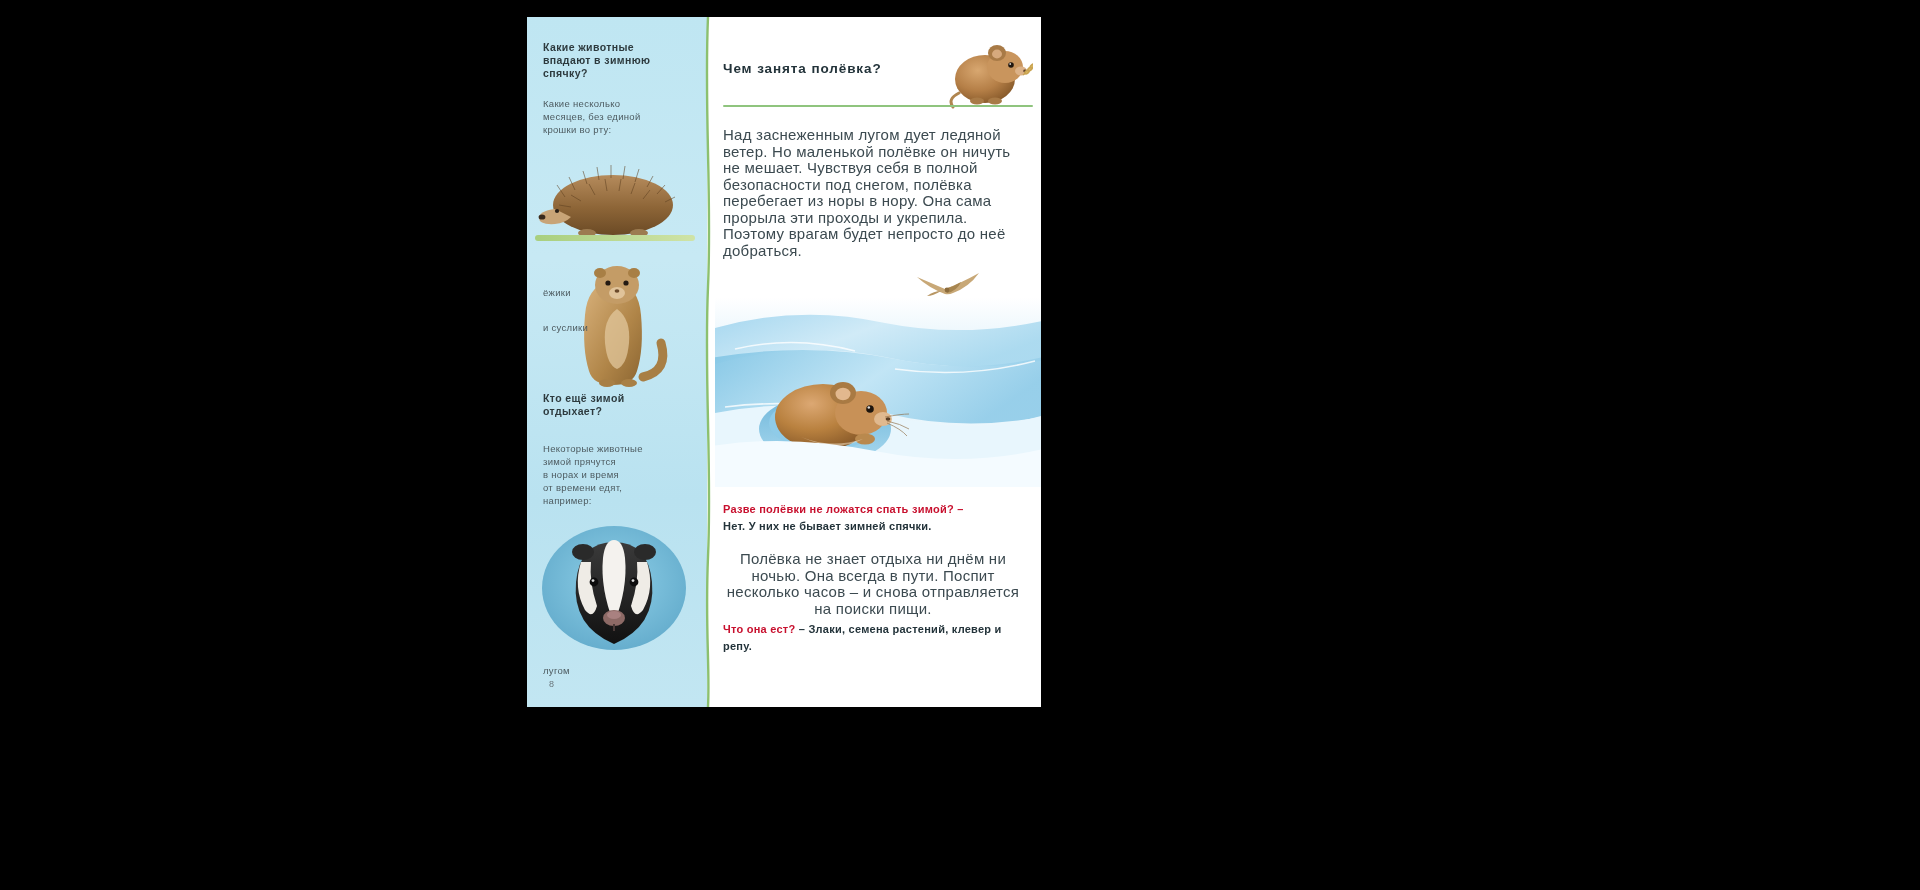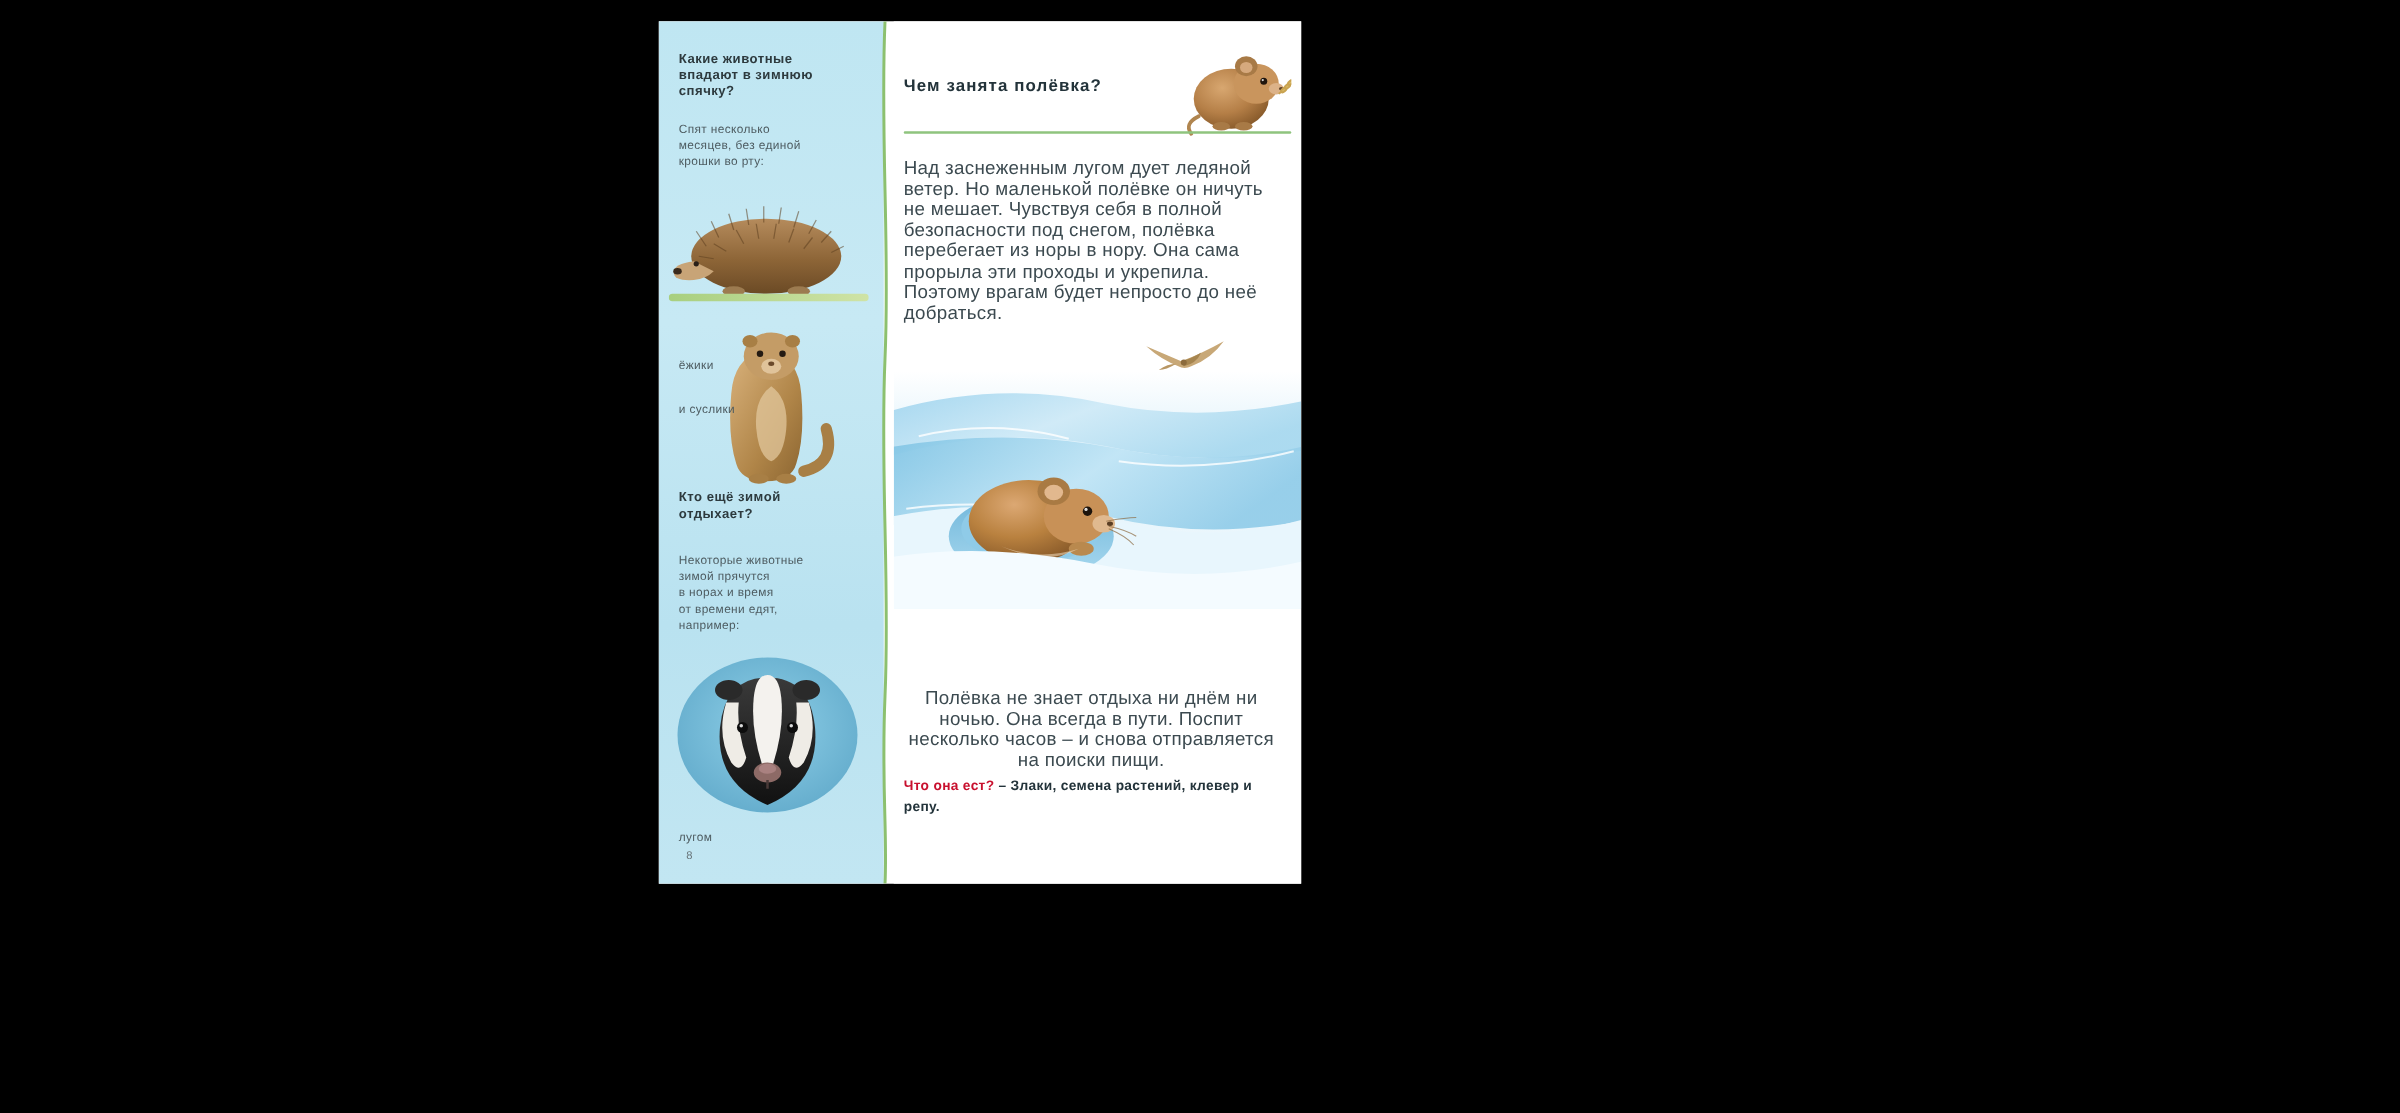--- a/index.html
+++ b/index.html
@@ -165,21 +165,21 @@
 <div id="viewport">
 
   <div id="page">
 
     <div id="left-col">
 
       <div class="side-head" style="left:16px; top:24px; white-space:pre-line;">Какие животные
 впадают в зимнюю
 спячку?</div>
 
-      <div class="side-body" style="left:16px; top:80px; white-space:pre-line;">Спят несколько
+      <div class="side-body" style="left:16px; top:80px; white-space:pre-line;">Какие несколько
 месяцев, без единой
 крошки во рту:</div>
 
       <div class="illu" id="hedgehog">
         <svg width="160" height="90" viewBox="0 0 160 90">
           <defs>
             <linearGradient id="hgBody" x1="0" y1="0" x2="0" y2="1">
               <stop offset="0%" stop-color="#b58b5c"></stop>
               <stop offset="55%" stop-color="#8d6537"></stop>
               <stop offset="100%" stop-color="#6b4a25"></stop>
@@ -436,20 +436,24 @@
 
             <ellipse cx="150" cy="142" rx="10" ry="5.6" fill="#b9894e"></ellipse>
 
             <path d="M86 140 q30 12 62 2 q-26 14 -62 -2 z" fill="#f0dcc0" opacity="0.55"></path>
           </g>
 
           <path d="M-10 150 Q70 136 160 154 Q250 172 336 150 L336 200 L-10 200 Z" fill="#f4fbff"></path>
         </svg>
       </div>
 
+      <div class="qa-block" style="left:8px; top:484px;">
+        <span class="q-red">Разве полёвки не ложатся спать зимой? –</span><br>
+        <span class="a-dark">Нет. У них не бывает зимней спячки.</span>
+      </div>
 
       <div class="main-body" style="left:8px; top:534px;text-align:center;">Полёвка не знает отдыха ни днём ни ночью. Она всегда в пути. Поспит несколько часов – и снова отправляется на поиски пищи.</div>
 
       <div class="qa-block" style="left:8px; top:604px;">
         <span class="q-red">Что она ест?</span>
         <span class="a-dark">– Злаки, семена растений, клевер и репу.</span>
       </div>
 
     </div>
   </div>

